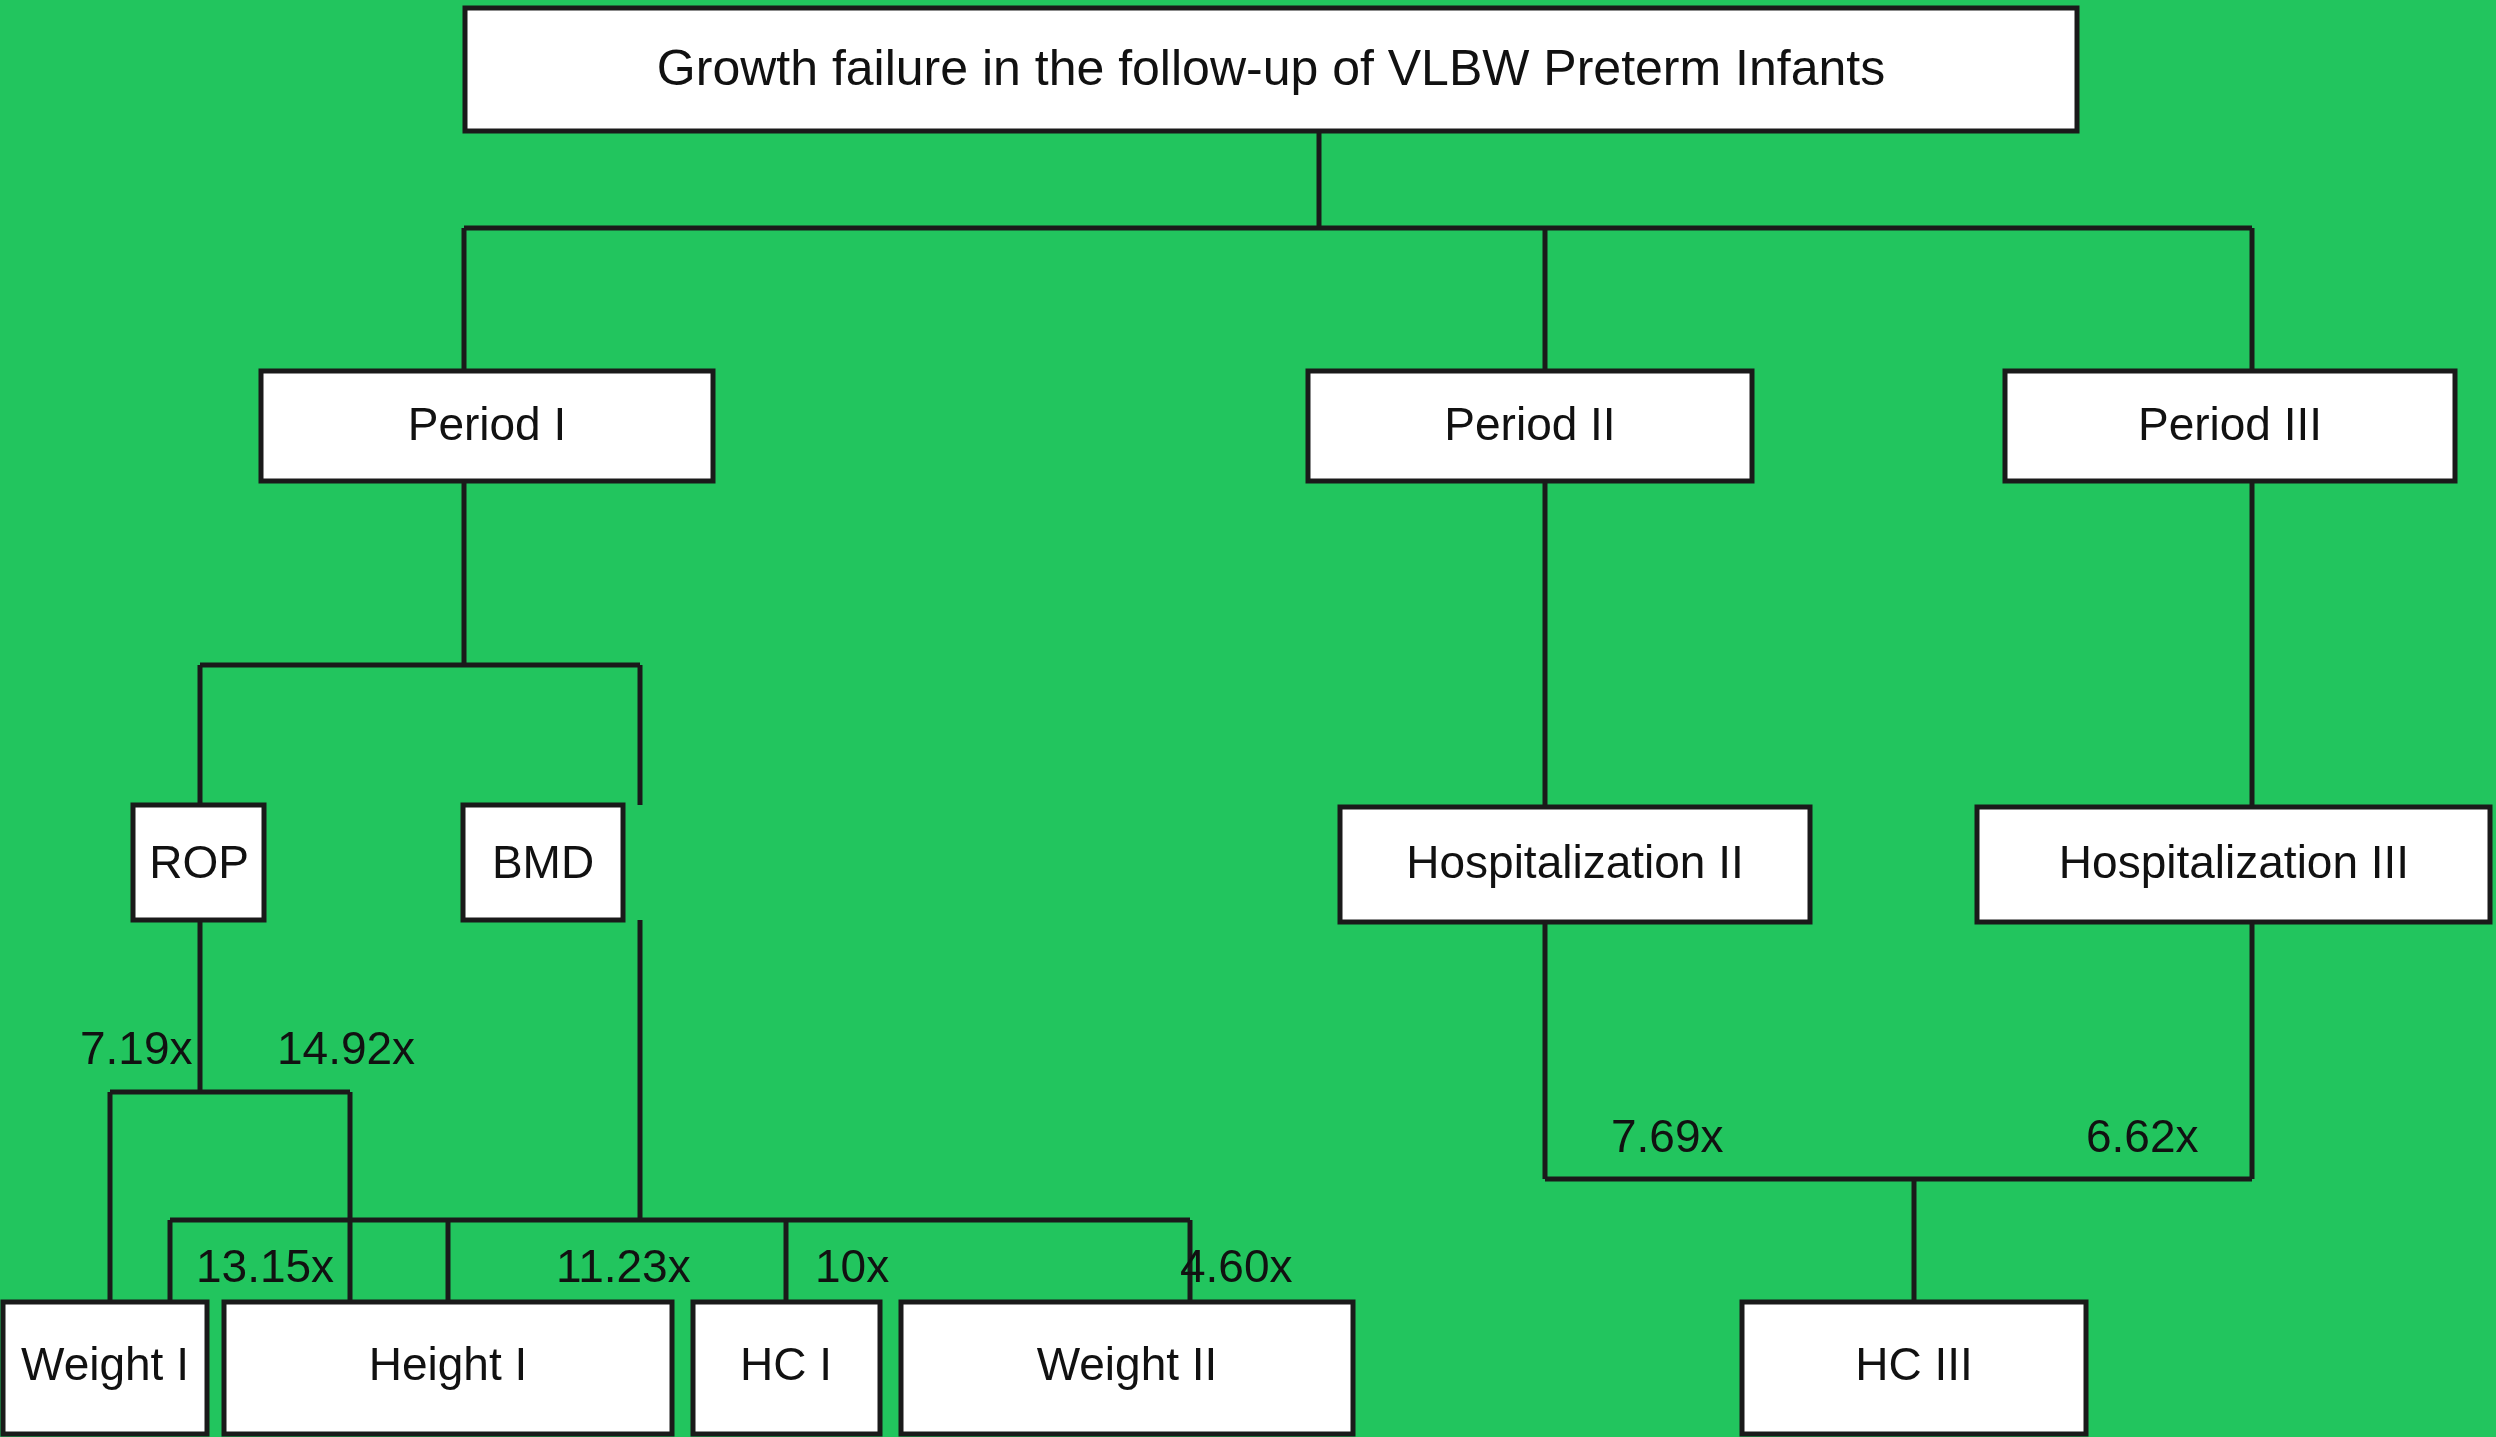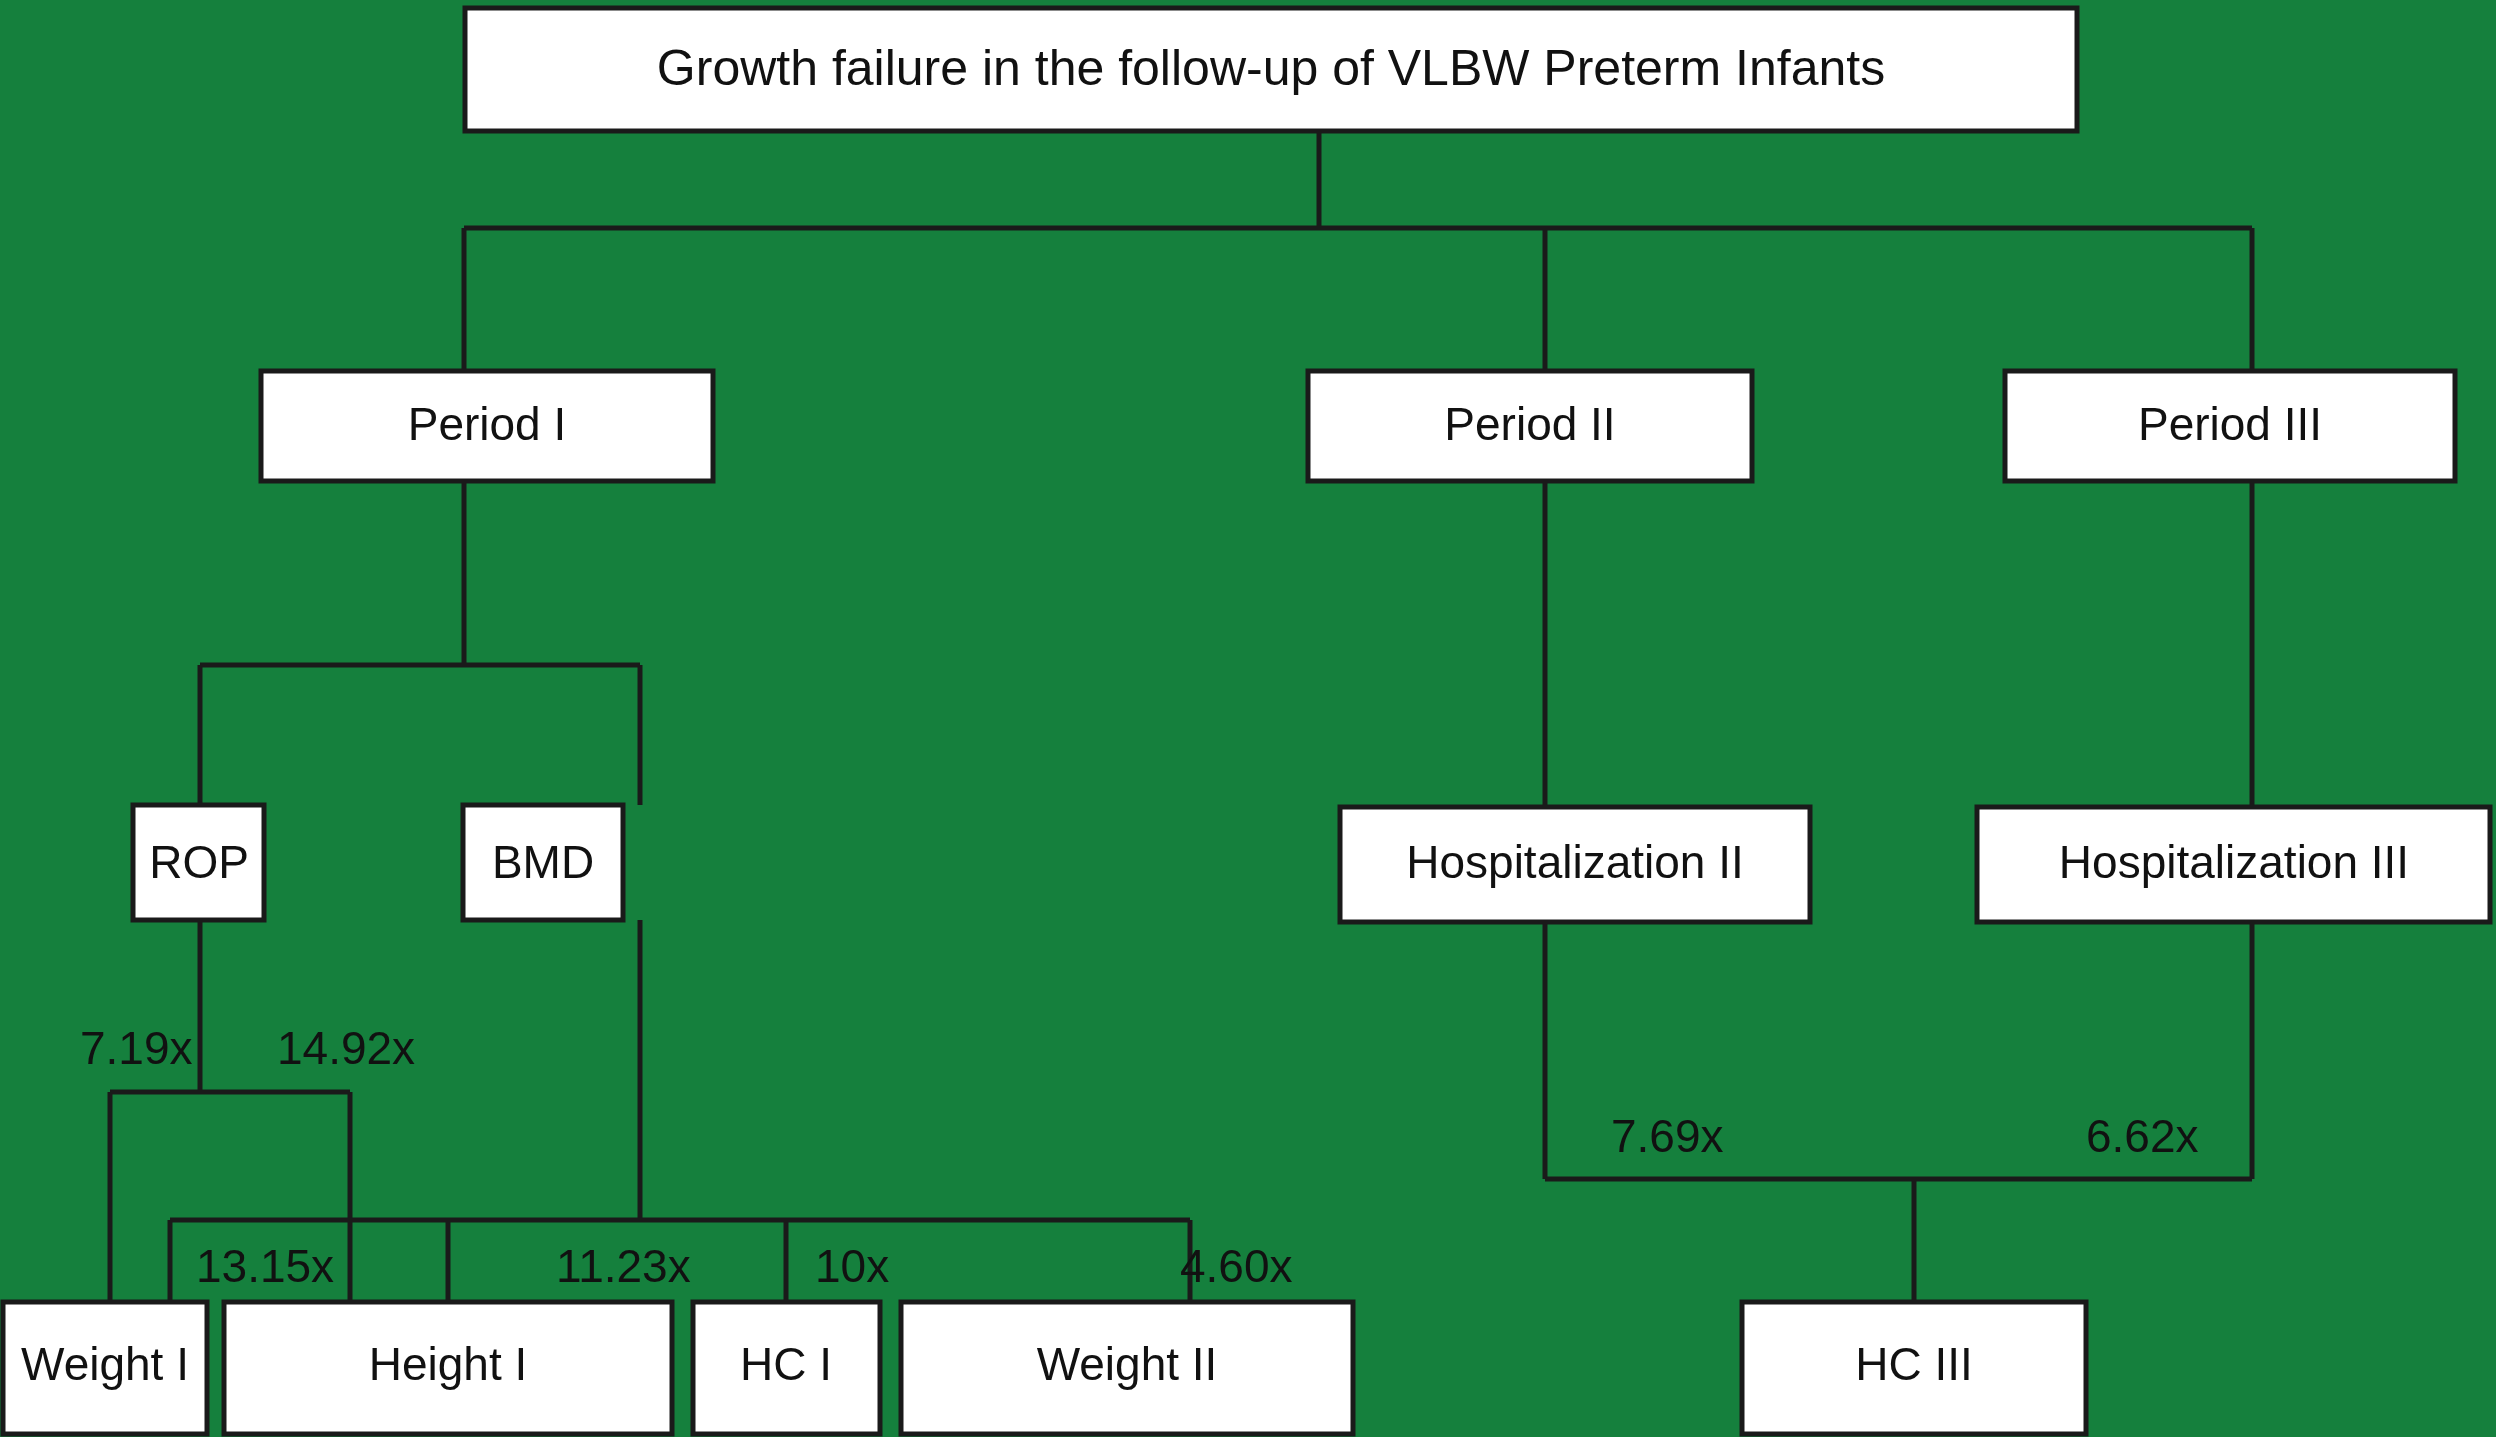--- a/index.html
+++ b/index.html
@@ -7,21 +7,21 @@
     padding: 0;
     background: #ffffff;
   }
   body {
     font-family: "Liberation Sans", sans-serif;
   }
   #diagram-root {
     position: relative;
     width: 2496px;
     height: 1437px;
-    background: #15803d;
+    background: #22c55e;
     overflow: hidden;
   }
   svg.flow {
     position: absolute;
     top: 0;
     left: 0;
     width: 2496px;
     height: 1437px;
     display: block;
   }

